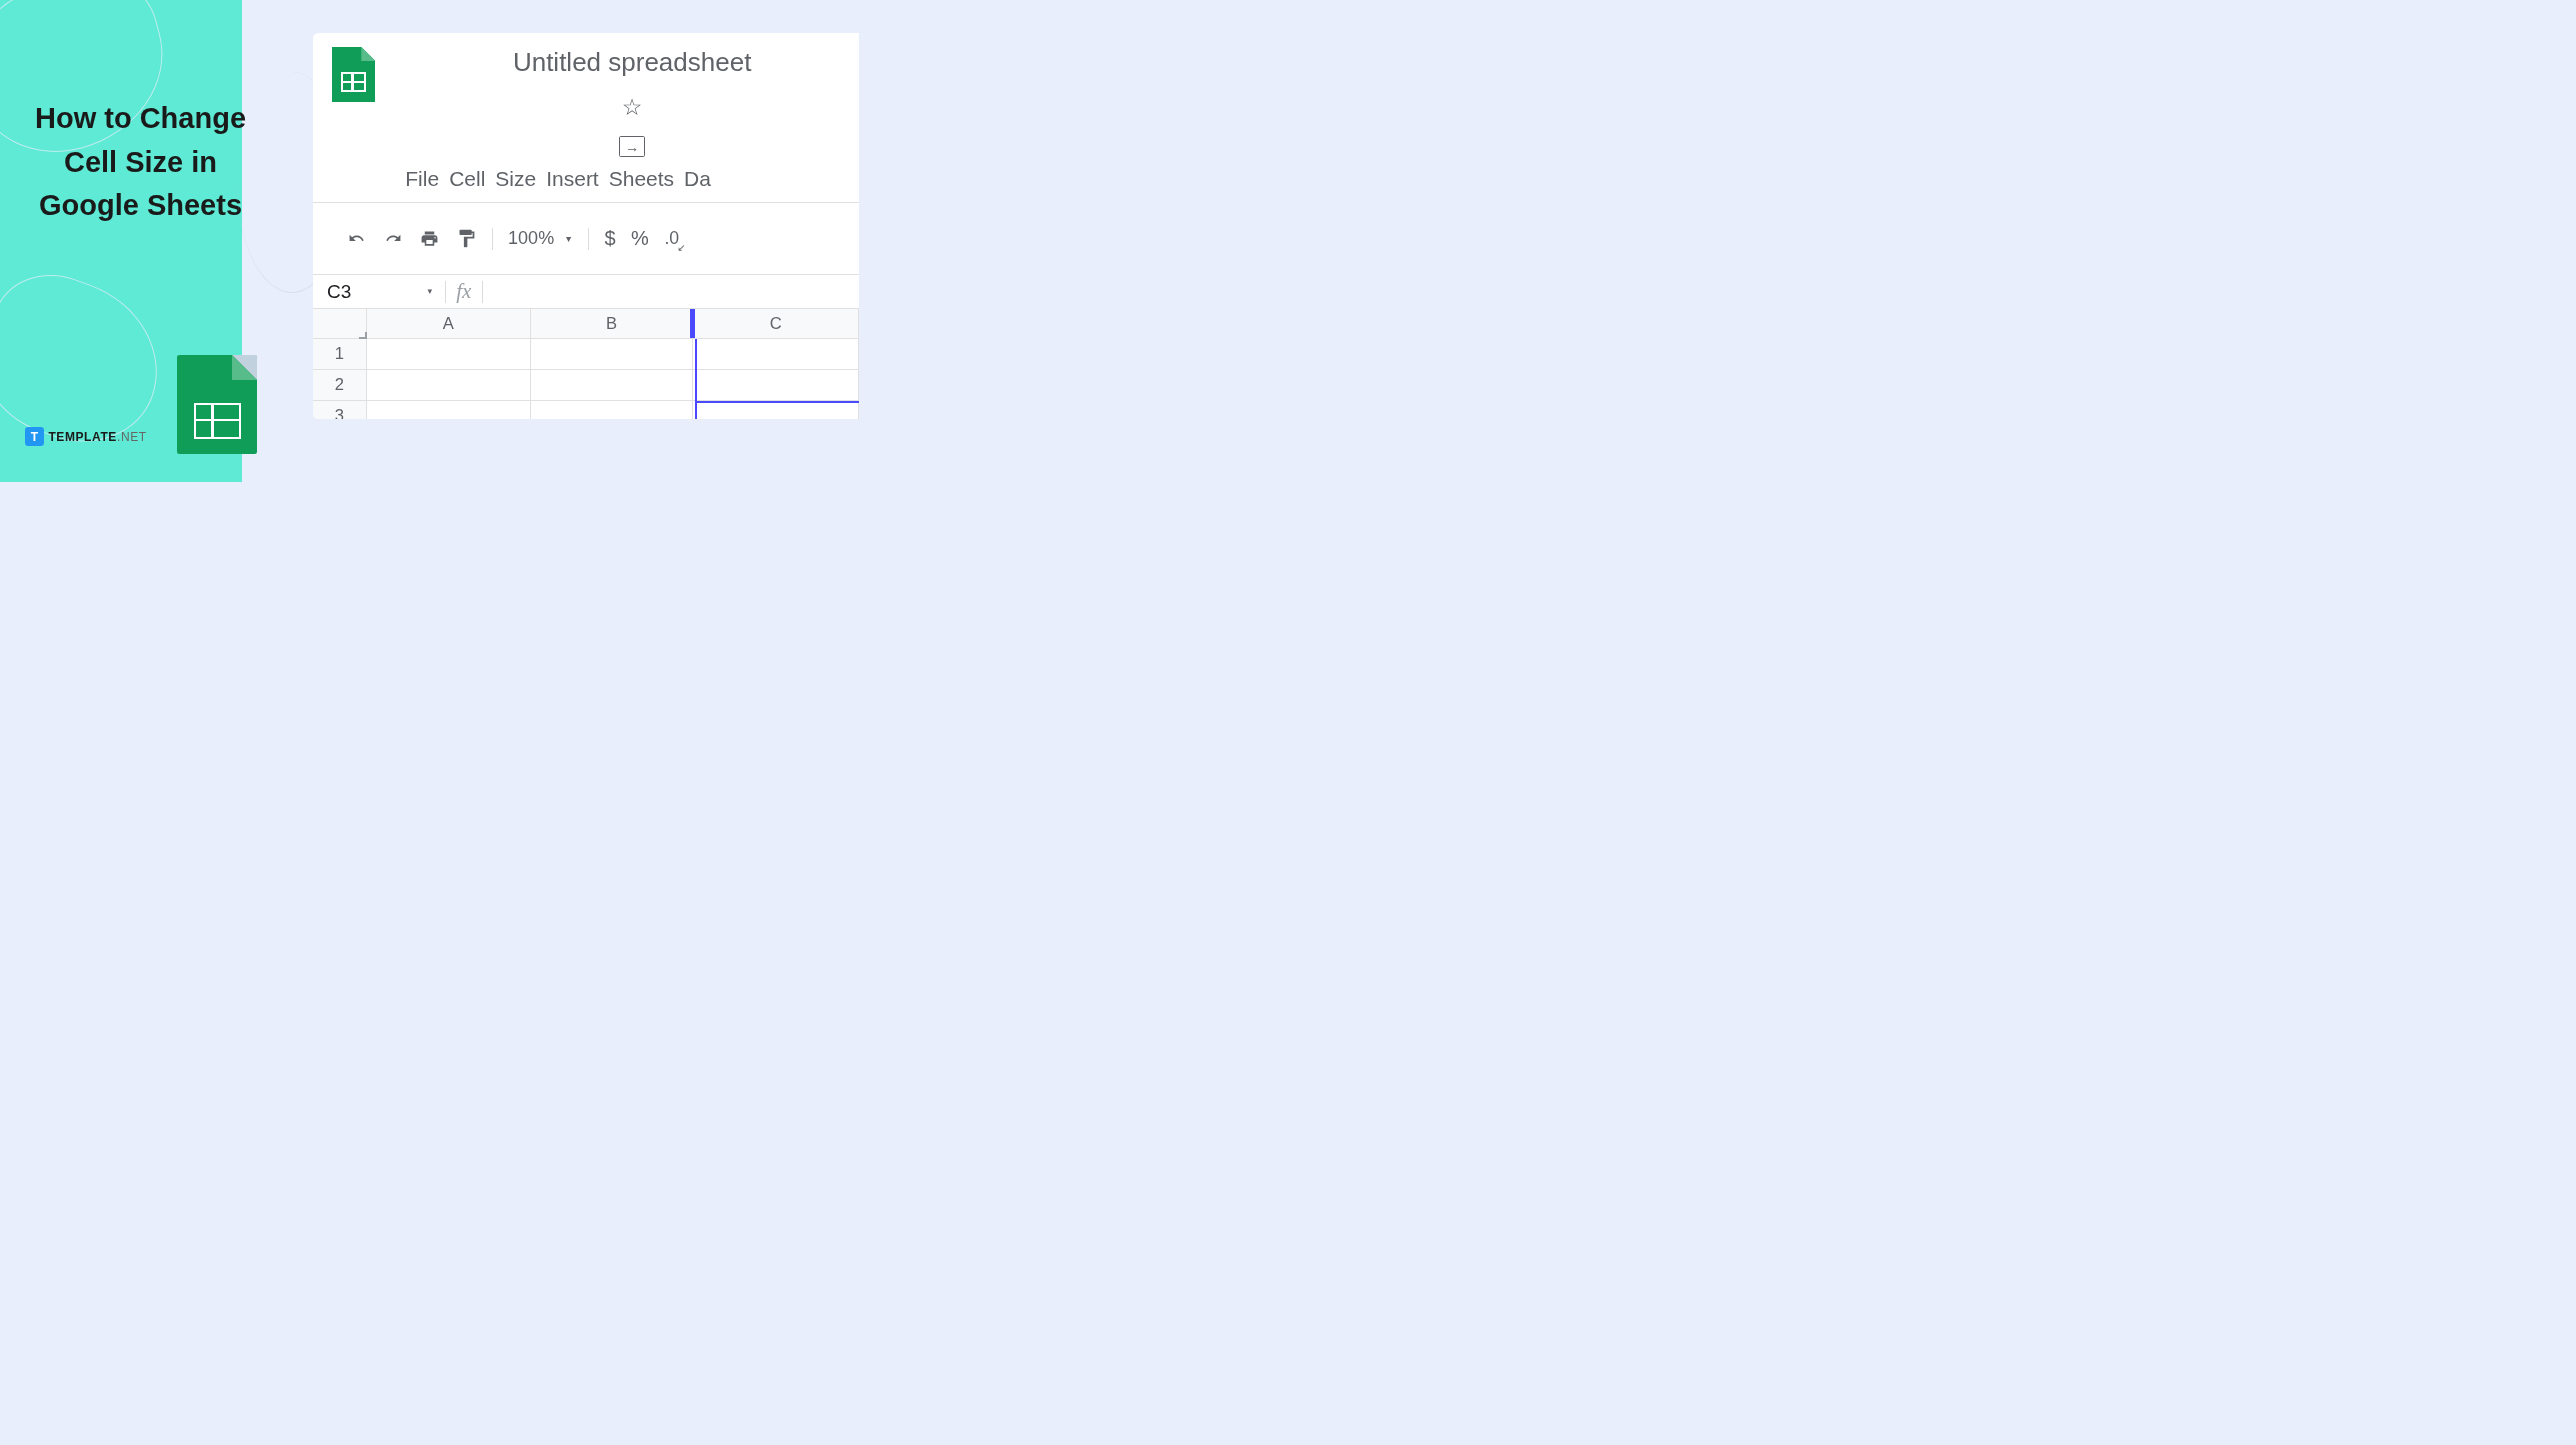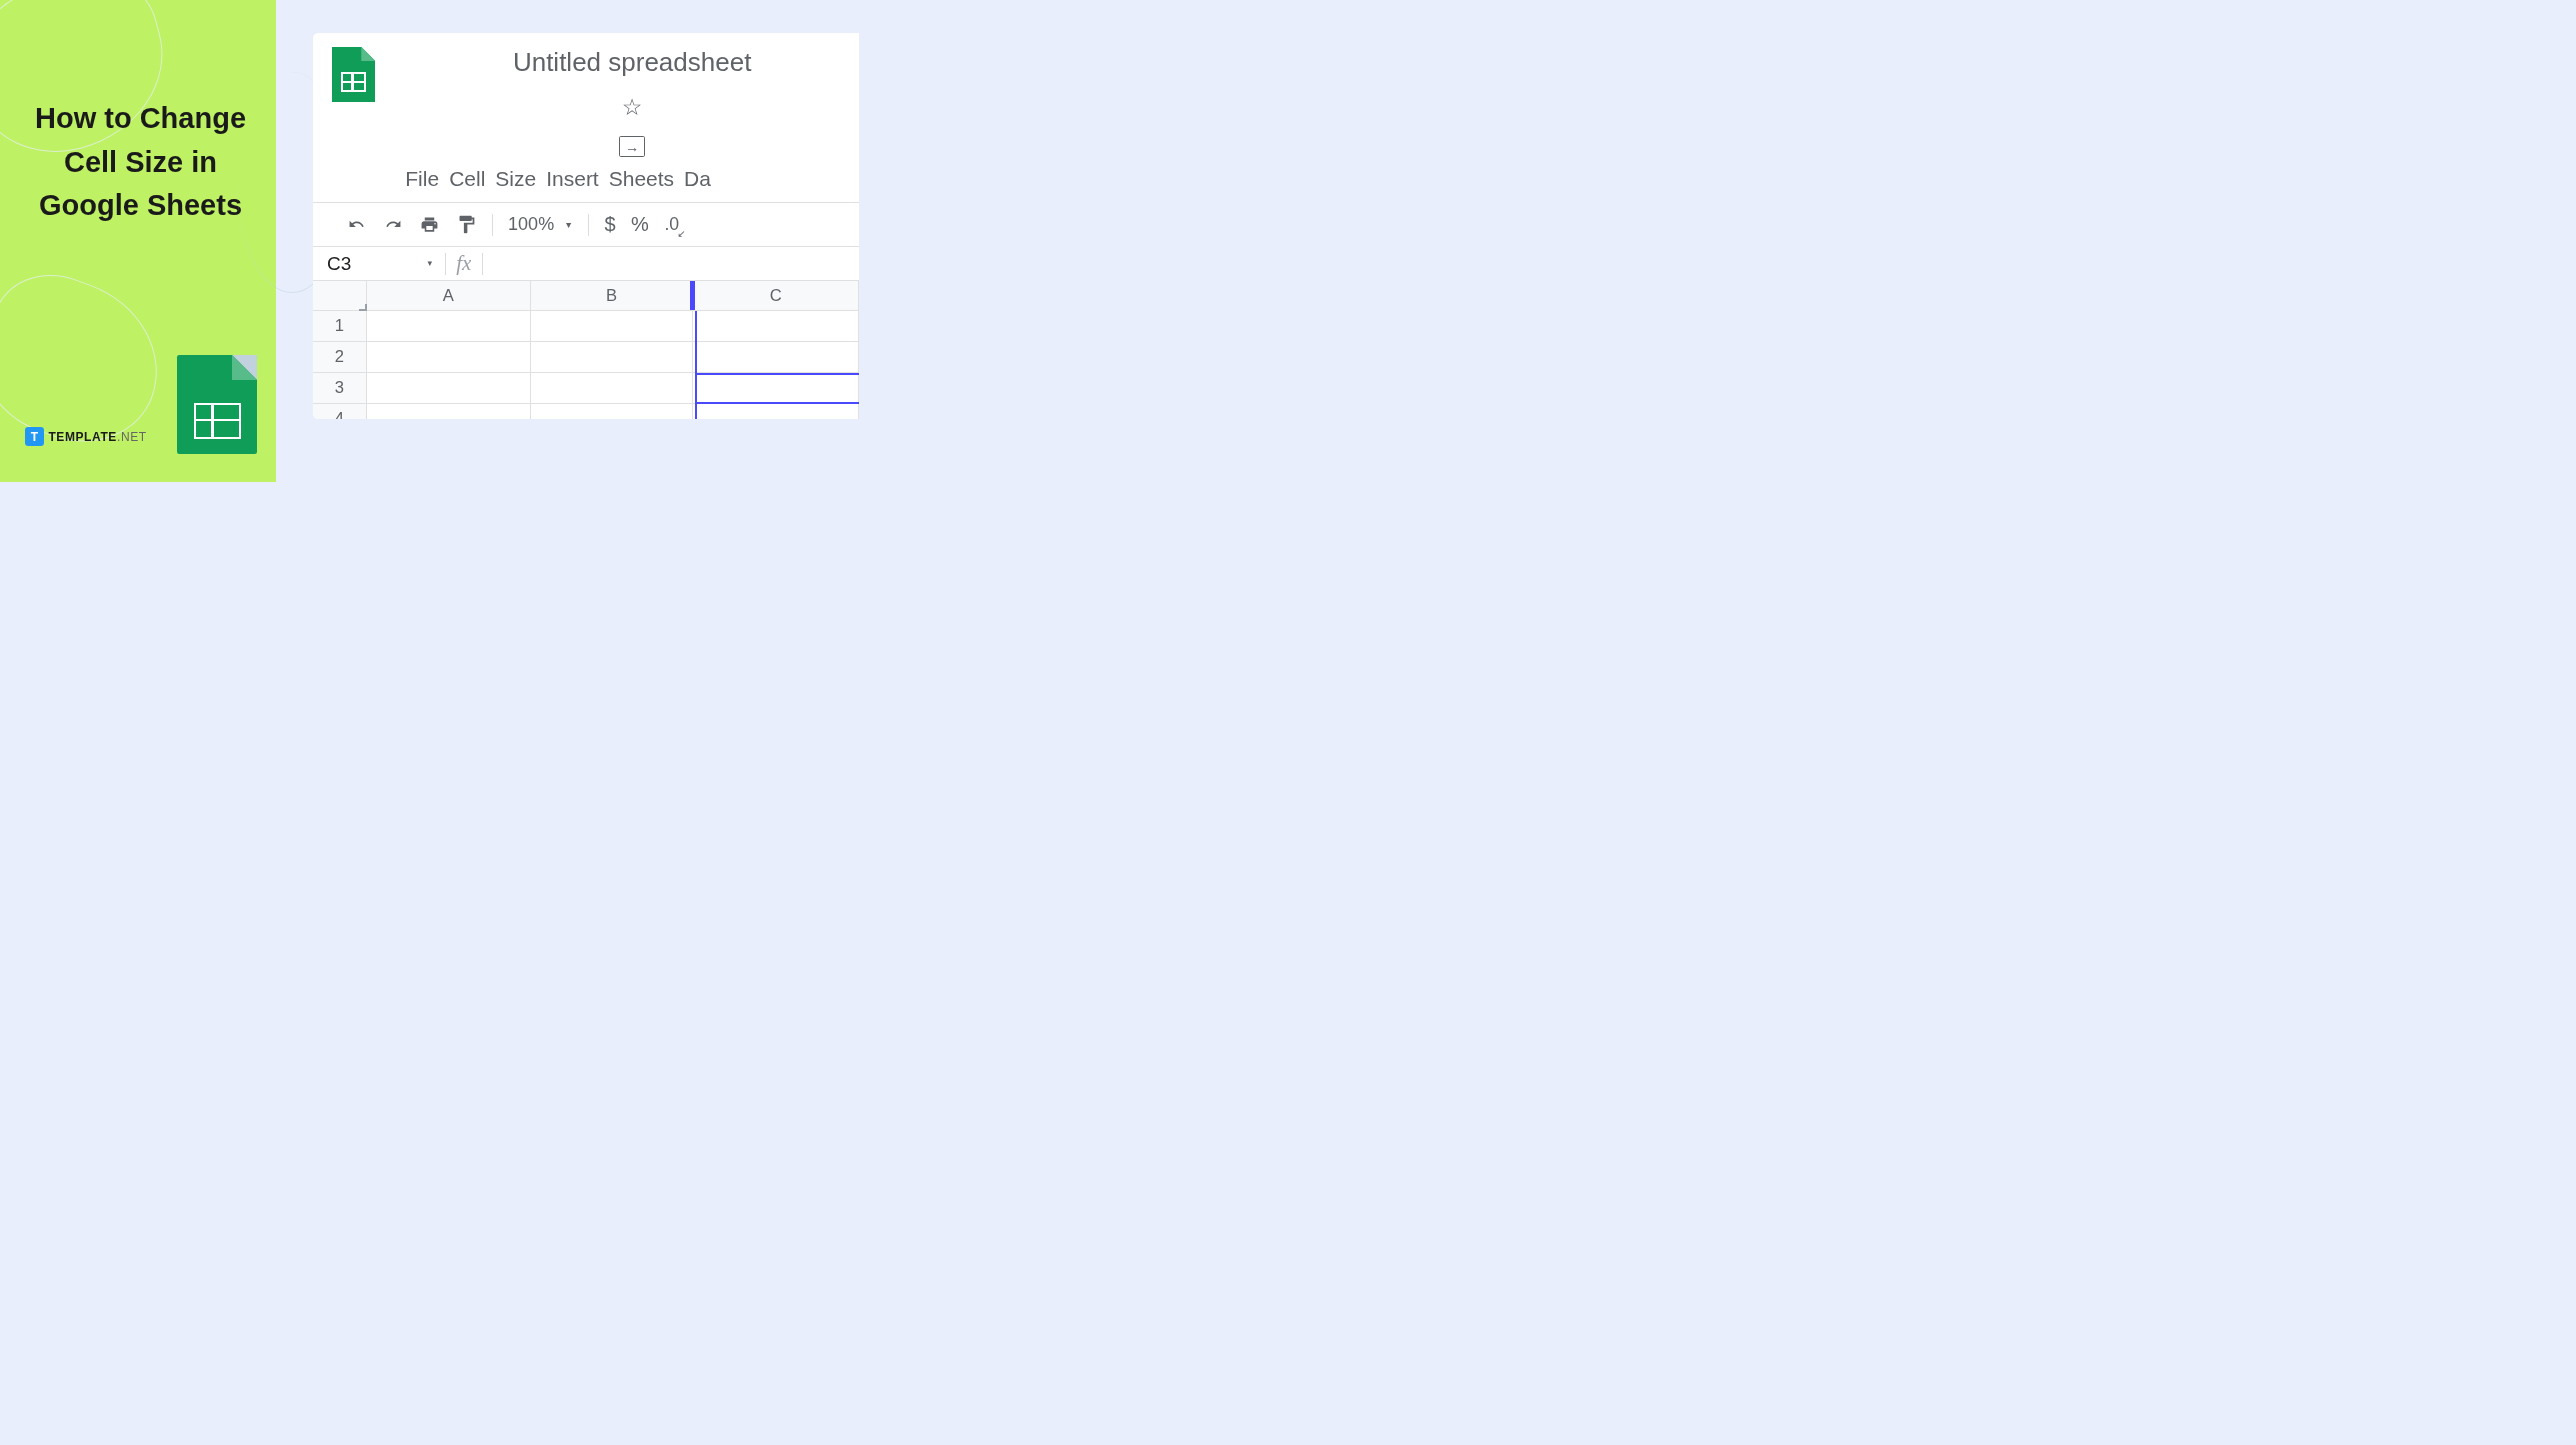--- a/index.html
+++ b/index.html
@@ -12,23 +12,23 @@
       width: 859px;
       height: 482px;
       background: #e8eefb;
       position: relative;
       overflow: hidden;
     }
     .left-panel {
       position: absolute;
       left: 0;
       top: 0;
-      width: 276px;
+      width: 242px;
       height: 482px;
-      background: #bef264;
+      background: #5eead4;
     }
     .wave-line-1 {
       position: absolute;
       top: -16.6px;
       left: -28px;
       width: 193px;
       height: 166px;
       border: 1.1px solid #e8eefb;
       border-radius: 50% 40% 60% 50%;
       transform: rotate(-15deg);
@@ -264,21 +264,21 @@
     .menu-bar {
       display: flex;
       gap: 10px;
       margin-top: 10px;
       font-size: 21px;
       color: #5f6368;
     }
     .toolbar {
       display: flex;
       align-items: center;
-      padding: 10px 33px;
+      padding: 24px 33px;
       gap: 15.5px;
       border-top: 0.6px solid #e0e0e0;
       border-bottom: 0.6px solid #e0e0e0;
       margin-top: 11px;
     }
     .tb-icon {
       font-size: 19px;
       color: #5f6368;
       display: flex;
       align-items: center;

